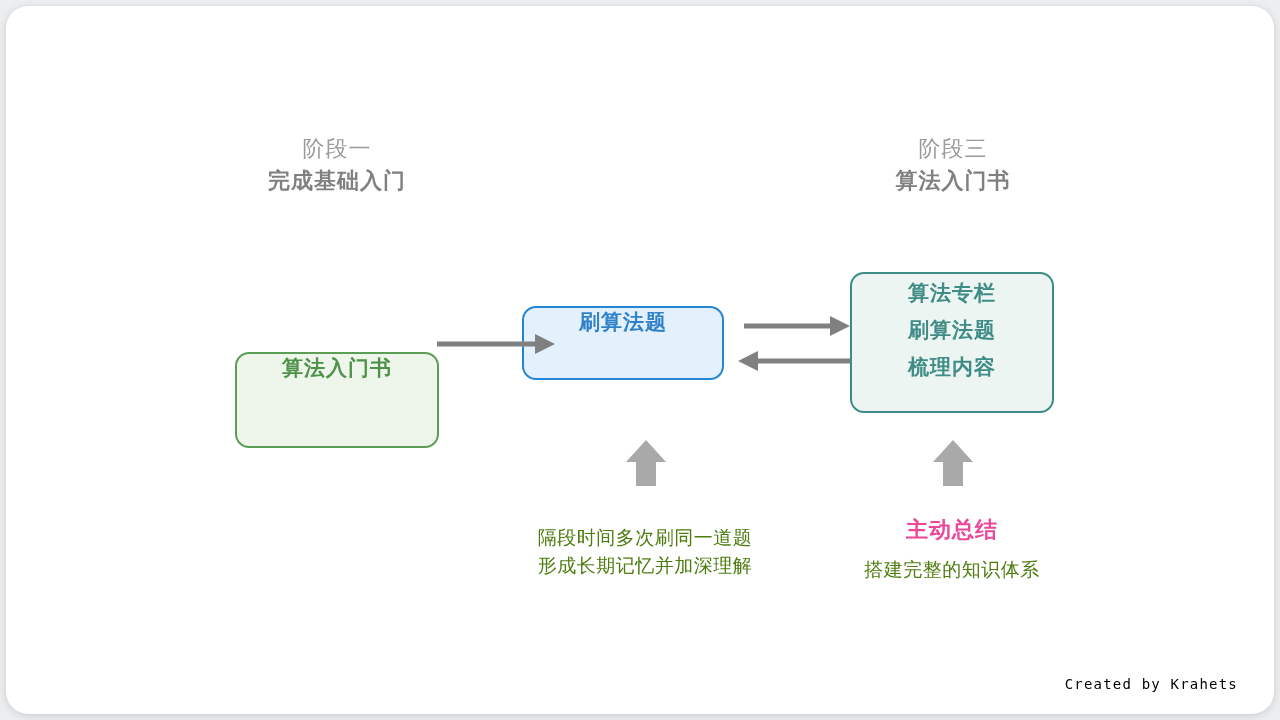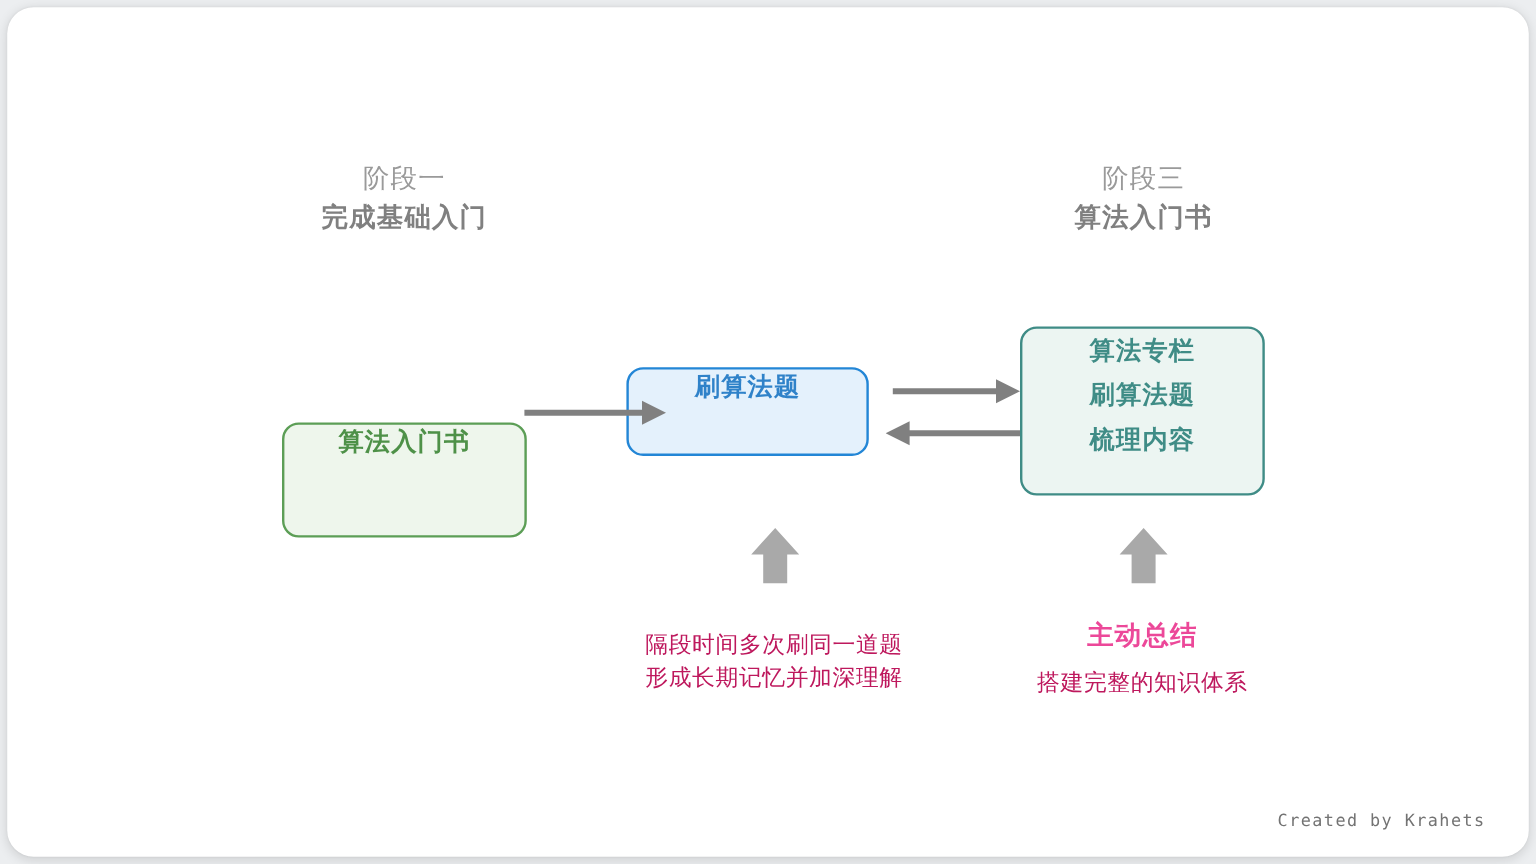--- a/index.html
+++ b/index.html
@@ -106,38 +106,38 @@
     text-align: center;
   }
   .annotation-title {
     font-size: 22px;
     font-weight: bold;
     line-height: 32px;
     letter-spacing: 1px;
   }
   .annotation-body {
     font-size: 19px;
-    color: #be185d;
+    color: #4d7c0f;
     line-height: 28px;
     margin-top: 10px;
     letter-spacing: 0.5px;
   }
   #annotation-review { left: 489px; top: 508px; }
   #annotation-review .annotation-title { color: #2f82c9; }
   #annotation-summary { left: 796px; top: 508px; }
   #annotation-summary .annotation-title { color: #ec4899; }
 
   
   #footer {
     position: absolute;
     right: 36px;
     bottom: 22px;
     font-family: "DejaVu Sans Mono", "Liberation Mono", monospace;
     font-size: 14px;
-    color: #737373;
+    color: #000000;
     letter-spacing: 1.2px;
   }
 </style>
 </head>
 <body>
 
 <div id="canvas">
   <div id="card">
 
     <div class="stage" id="stage-1">

